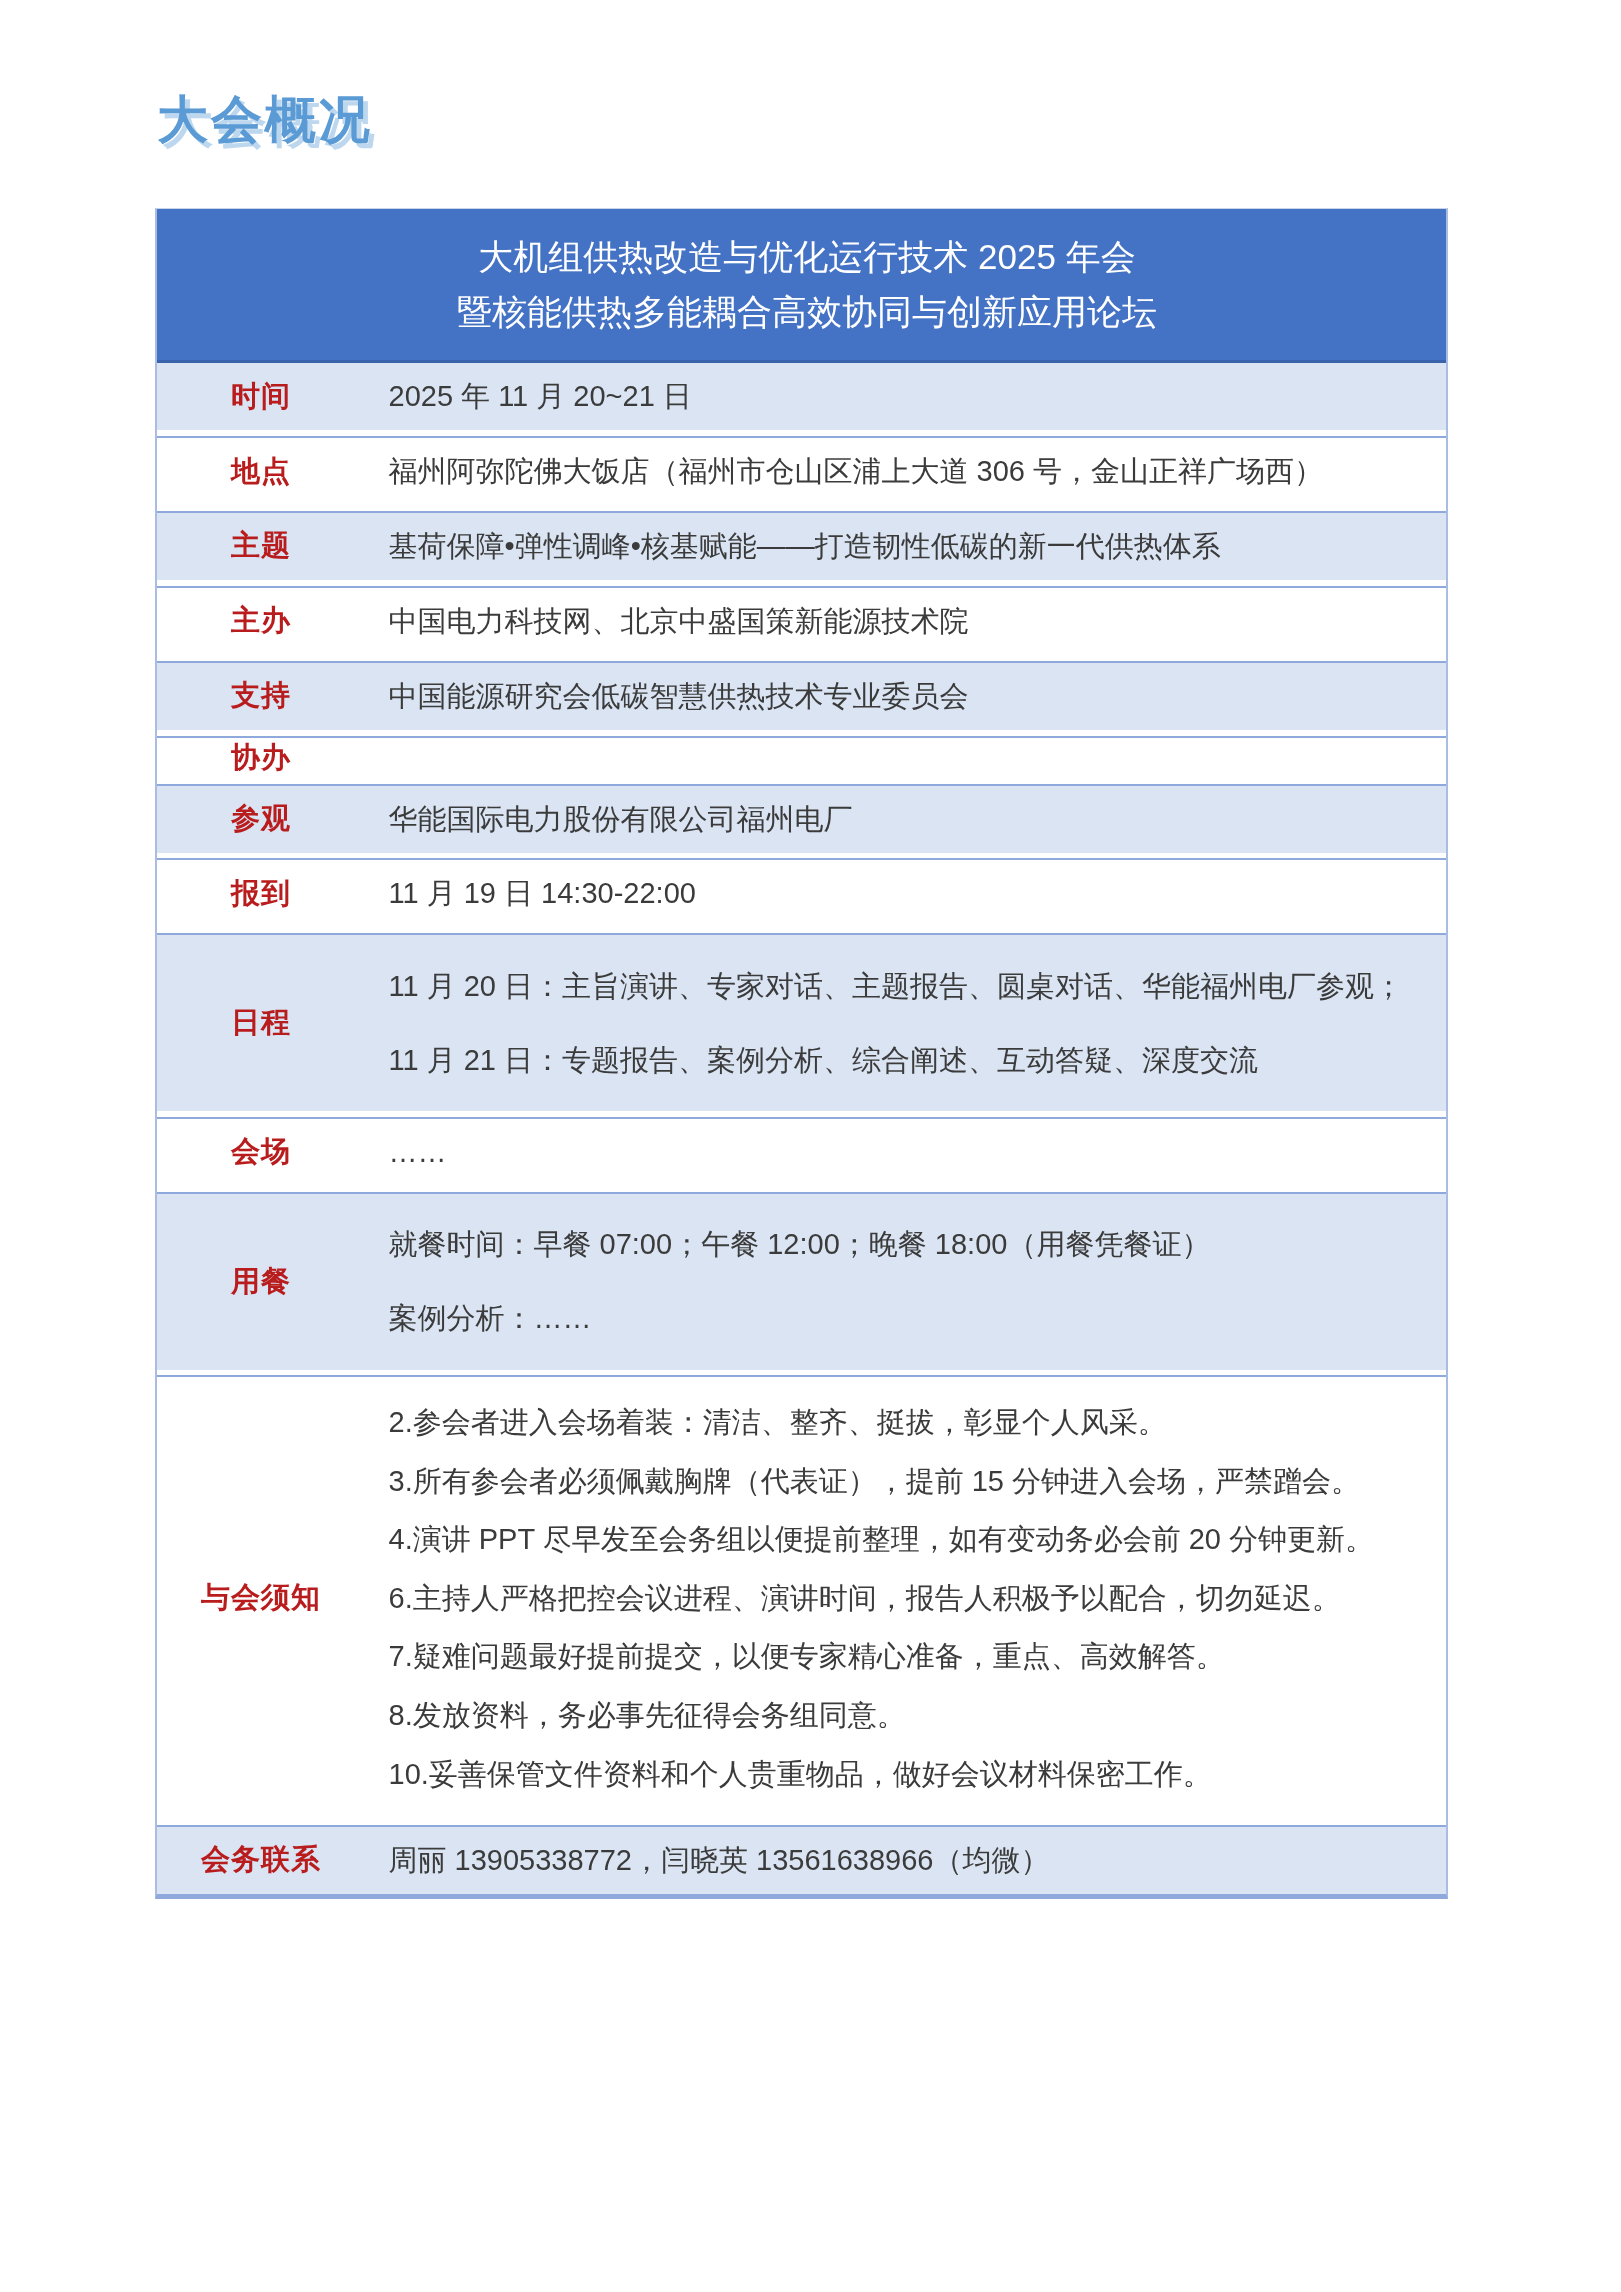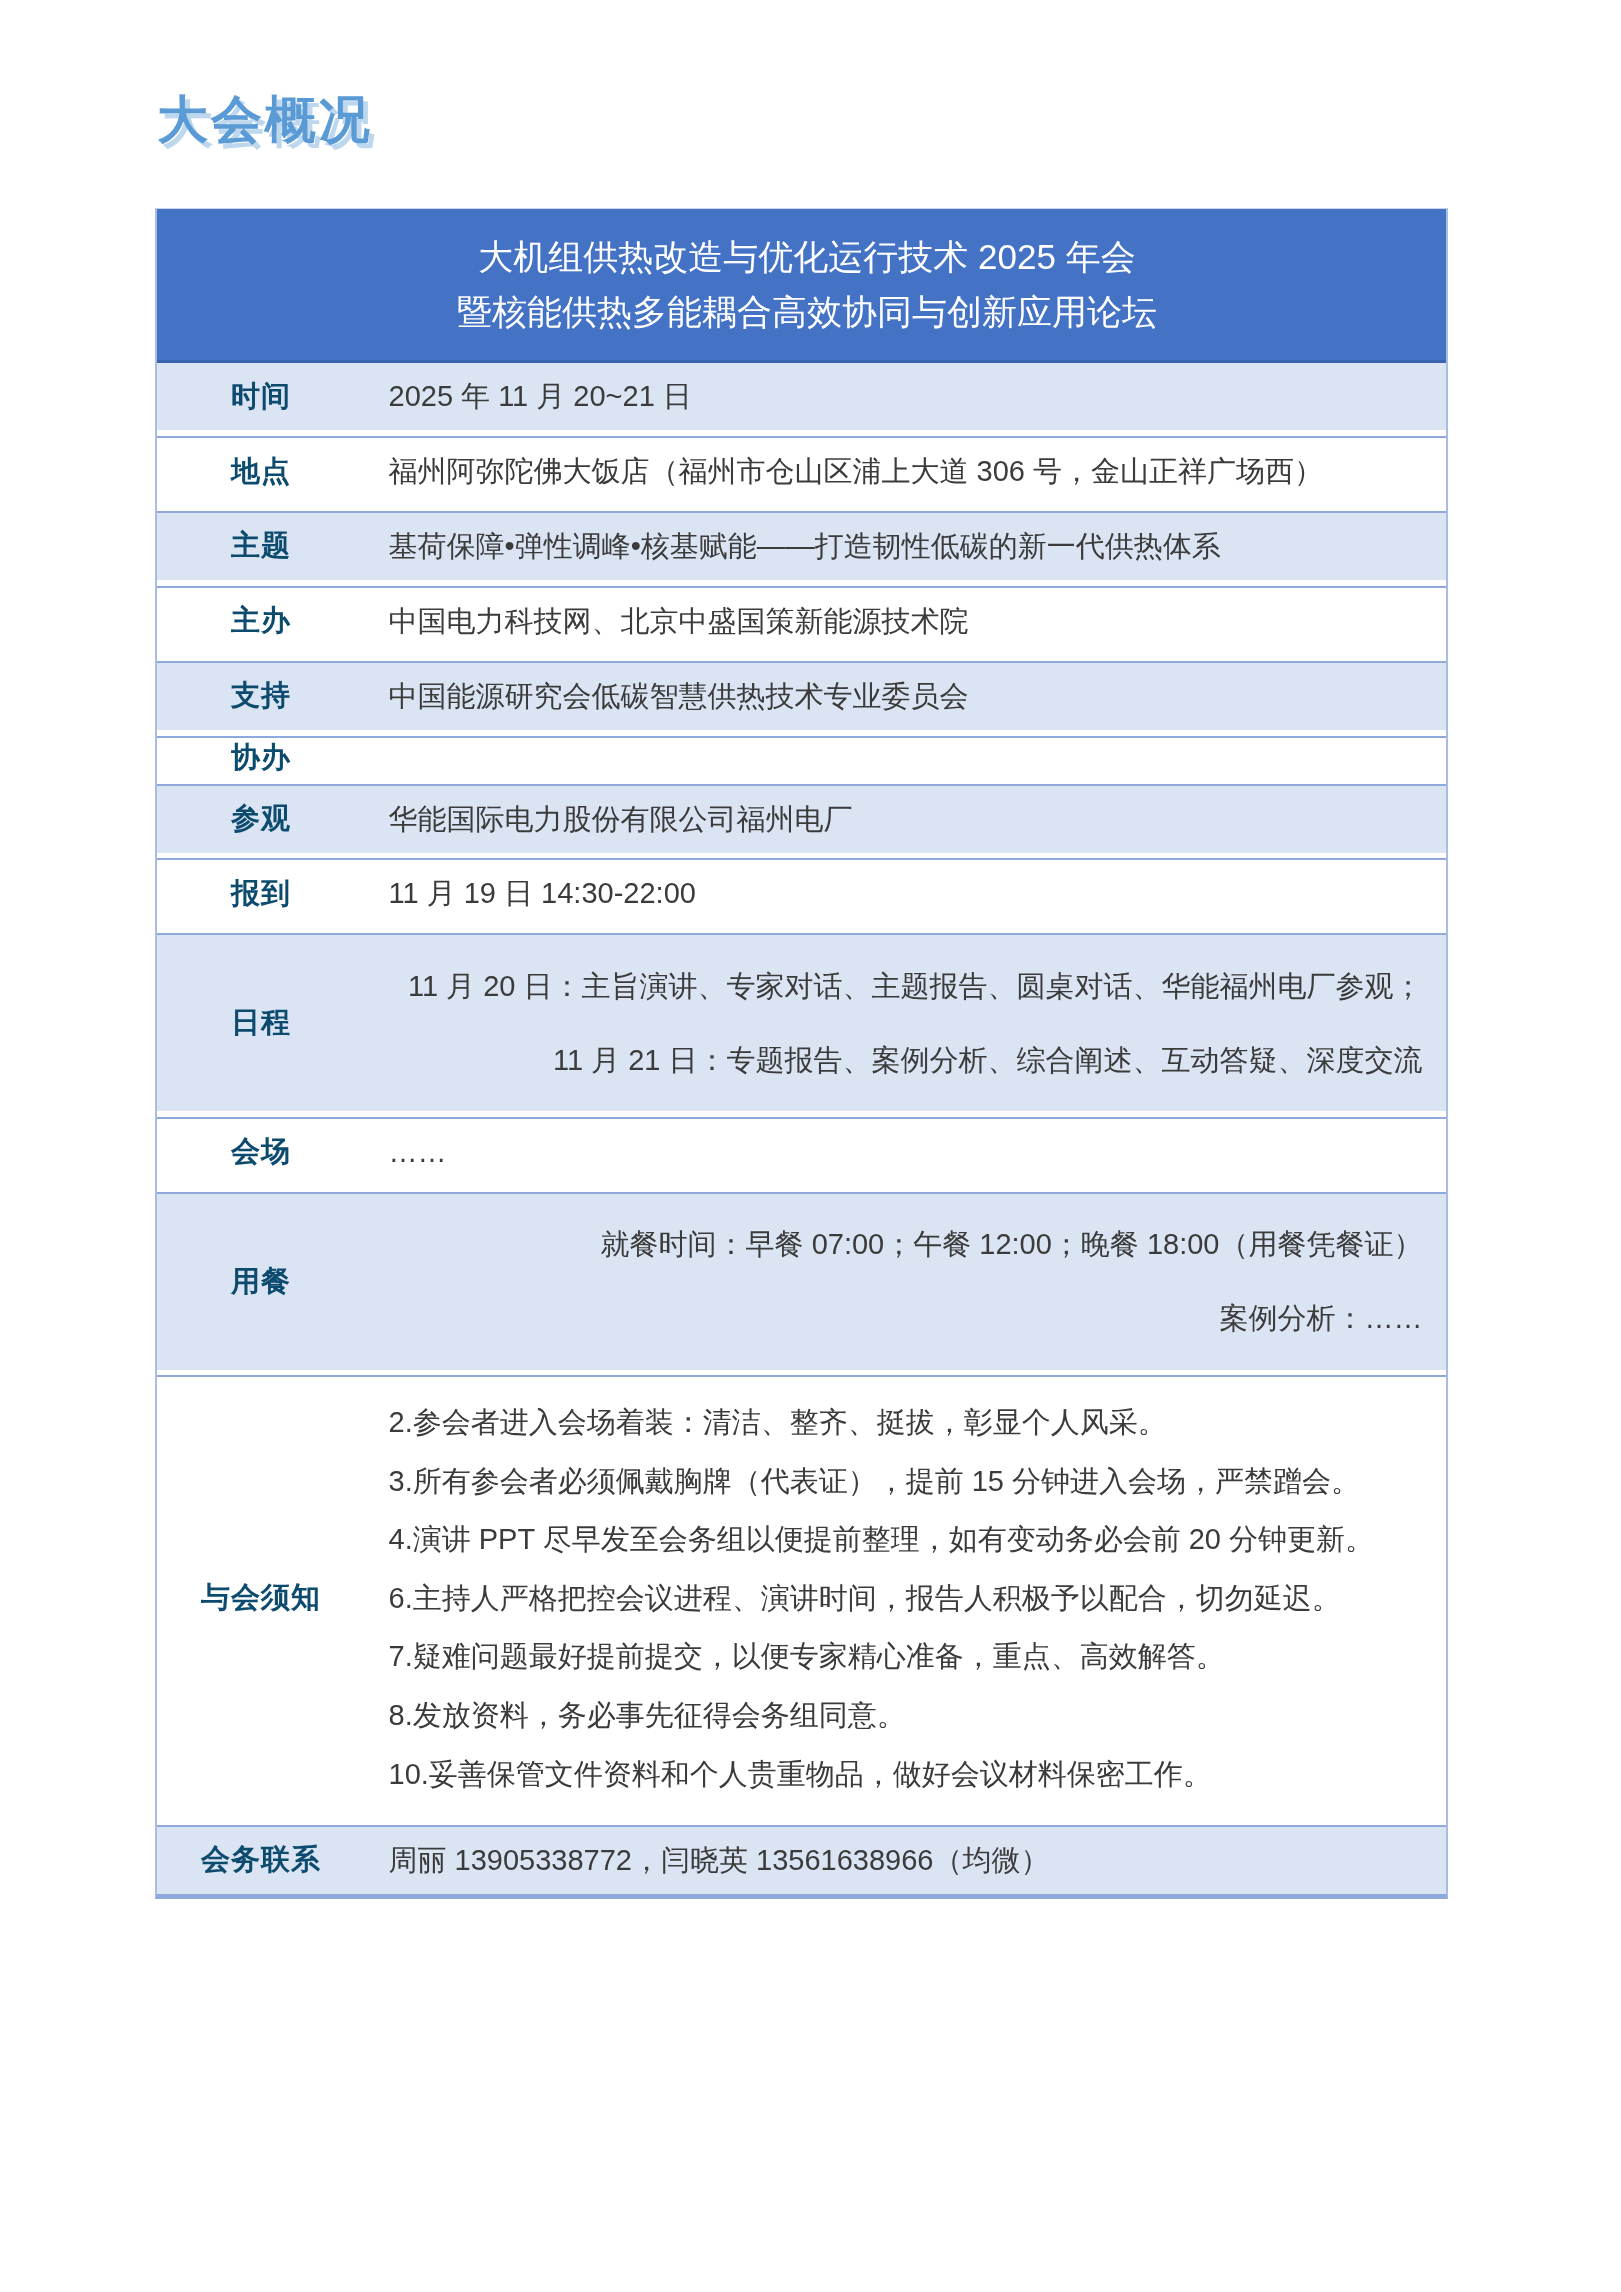--- a/index.html
+++ b/index.html
@@ -51,41 +51,41 @@
     border-top: 2.9px solid #8FA9DC;
   }
   .row.light { background: #DAE4F3; }
   .row.white { background: #FFFFFF; }
   .row-label {
     flex: 0 0 208px;
     display: flex;
     align-items: center;
     justify-content: center;
     font-weight: bold;
-    color: #0c4a6e;
+    color: #b91c1c;
     font-size: 29px;
     letter-spacing: 1px;
   }
   .row-content {
     flex: 1;
     display: flex;
     flex-direction: column;
     justify-content: center;
     font-size: 29px;
     color: #3B3B3B;
     padding: 0 23.5px;
     min-height: 67px;
     box-sizing: border-box;
   }
   .row-content p {
     margin: 0;
     line-height: 39px;
   }
   .row.spread .row-content { padding-top: 13.7px; padding-bottom: 13.7px; }
-  .row.spread .row-content p { margin: 17.6px 0; text-align: right; }
+  .row.spread .row-content p { margin: 17.6px 0; }
   .row.dense .row-content { padding-top: 15.7px; padding-bottom: 15.7px; }
   .row.dense .row-content p { margin: 9.8px 0; }
 </style>
 </head>
 <body>
 
 <h1 class="page-title">大会概况</h1>
 
 <div class="conf-table">
   <div class="thead">

